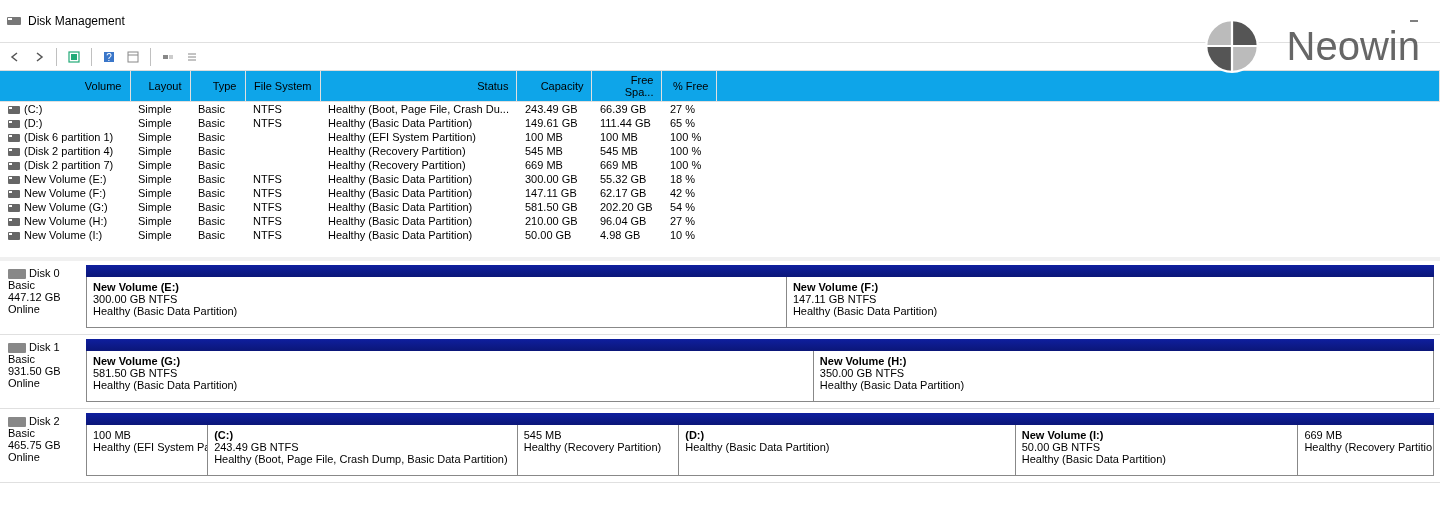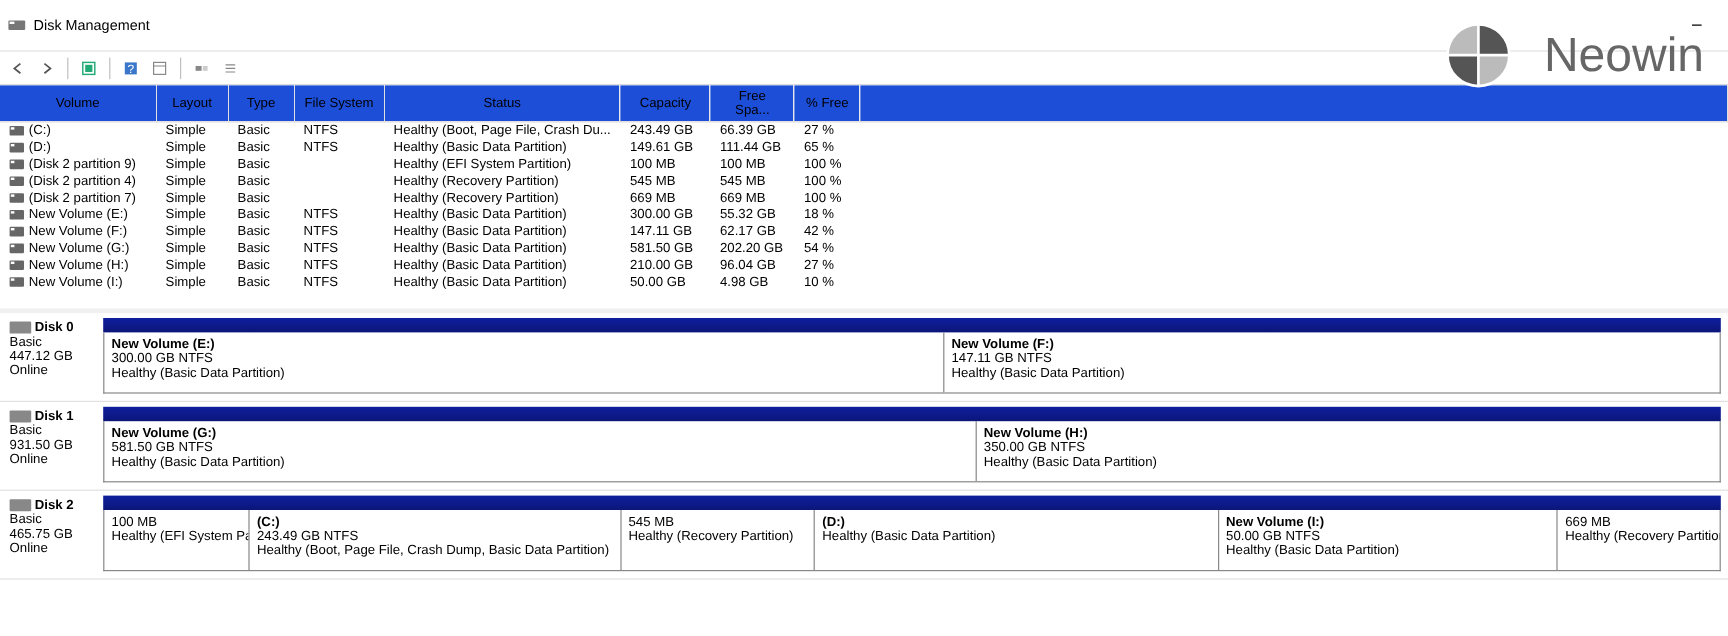--- a/index.html
+++ b/index.html
@@ -10,28 +10,28 @@
 .titlebar .title { font-size: 12px; }
 .titlebar .spacer { flex: 1; }
 .titlebar .winbtn { width: 40px; height: 20px; display: flex; align-items: center; justify-content: center; }
 .menubar { height: 22px; display: flex; align-items: center; padding: 0 4px; border-bottom: 1px solid #e8e8e8; gap: 2px; }
 .menubar .menuitem { padding: 2px 8px; font-size: 12px; cursor: default; }
 .toolbar { height: 28px; display: flex; align-items: center; padding: 0 4px; border-bottom: 1px solid #dcdcdc; gap: 2px; }
 .toolbar .tbbtn { width: 22px; height: 22px; display: flex; align-items: center; justify-content: center; border: 1px solid transparent; }
 .toolbar .sep { width: 1px; height: 18px; background: #c0c0c0; margin: 0 4px; }
 .volume-pane { height: 190px; overflow: auto; border-bottom: 4px solid #f0f0f0; }
 .vol-table { width: 100%; border-collapse: collapse; font-size: 11px; }
-.vol-table th { text-align: center; font-weight: normal; padding: 3px 8px; background: #1d4ed8; border-right: 1px solid #e0e0e0; border-bottom: 1px solid #e0e0e0; position: sticky; top: 0; }
+.vol-table th { text-align: right; font-weight: normal; padding: 3px 8px; background: #0ea5e9; border-right: 1px solid #e0e0e0; border-bottom: 1px solid #e0e0e0; position: sticky; top: 0; }
 .vol-table td { padding: 1px 8px; white-space: nowrap; }
 .vol-icon { display: inline-block; width: 12px; height: 8px; background: #666; border-radius: 1px; margin-right: 4px; vertical-align: middle; position: relative; }
 .vol-icon::before { content: ""; position: absolute; left: 1px; top: 1px; width: 3px; height: 2px; background: #fff; }
 .disk-pane { flex: 1; overflow: auto; }
 .disk-row { display: flex; border-bottom: 1px solid #e0e0e0; min-height: 74px; }
 .disk-label { width: 82px; padding: 6px 8px; }
-.disk-label .dname { font-weight: bold; }
+.disk-label .dname { font-weight: normal; }
 .disk-label .dicn { display: inline-block; width: 18px; height: 10px; background: #888; border-radius: 1px; margin-right: 3px; vertical-align: middle; }
 .disk-parts { flex: 1; padding: 4px 6px 6px 4px; display: flex; flex-direction: column; }
 .disk-header-bar { height: 12px; background: #1a237e; background: #1f2b9b; background: #0e1c91; background: #101f9d; width: 100%; }
 .parts-strip { flex: 1; display: flex; border: 1px solid #888; border-top: none; }
 .part-cell { border-right: 1px solid #888; padding: 4px 6px; display: flex; flex-direction: column; justify-content: flex-start; font-size: 11px; overflow: hidden; white-space: nowrap; }
 .part-cell:last-child { border-right: none; }
 .part-cell .pname { font-weight: bold; }
 .watermark { position: absolute; right: 20px; top: 18px; display: flex; align-items: center; gap: 27px; color: #666; pointer-events: none; }
 .watermark svg { width: 56px; height: 56px; }
 .watermark .wtext { font-size: 40px; font-weight: 300; letter-spacing: 0px; }
@@ -147,21 +147,21 @@
             <td>Simple</td>
             <td>Basic</td>
             <td>NTFS</td>
             <td>Healthy (Basic Data Partition)</td>
             <td>149.61 GB</td>
             <td>111.44 GB</td>
             <td>65 %</td>
             <td></td>
           </tr>
           <tr>
-            <td><span class="vol-icon"></span><span>(Disk 2 partition 9)</span></td>
+            <td><span class="vol-icon"></span><span>(Disk 6 partition 1)</span></td>
             <td>Simple</td>
             <td>Basic</td>
             <td></td>
             <td>Healthy (EFI System Partition)</td>
             <td>100 MB</td>
             <td>100 MB</td>
             <td>100 %</td>
             <td></td>
           </tr>
           <tr>

